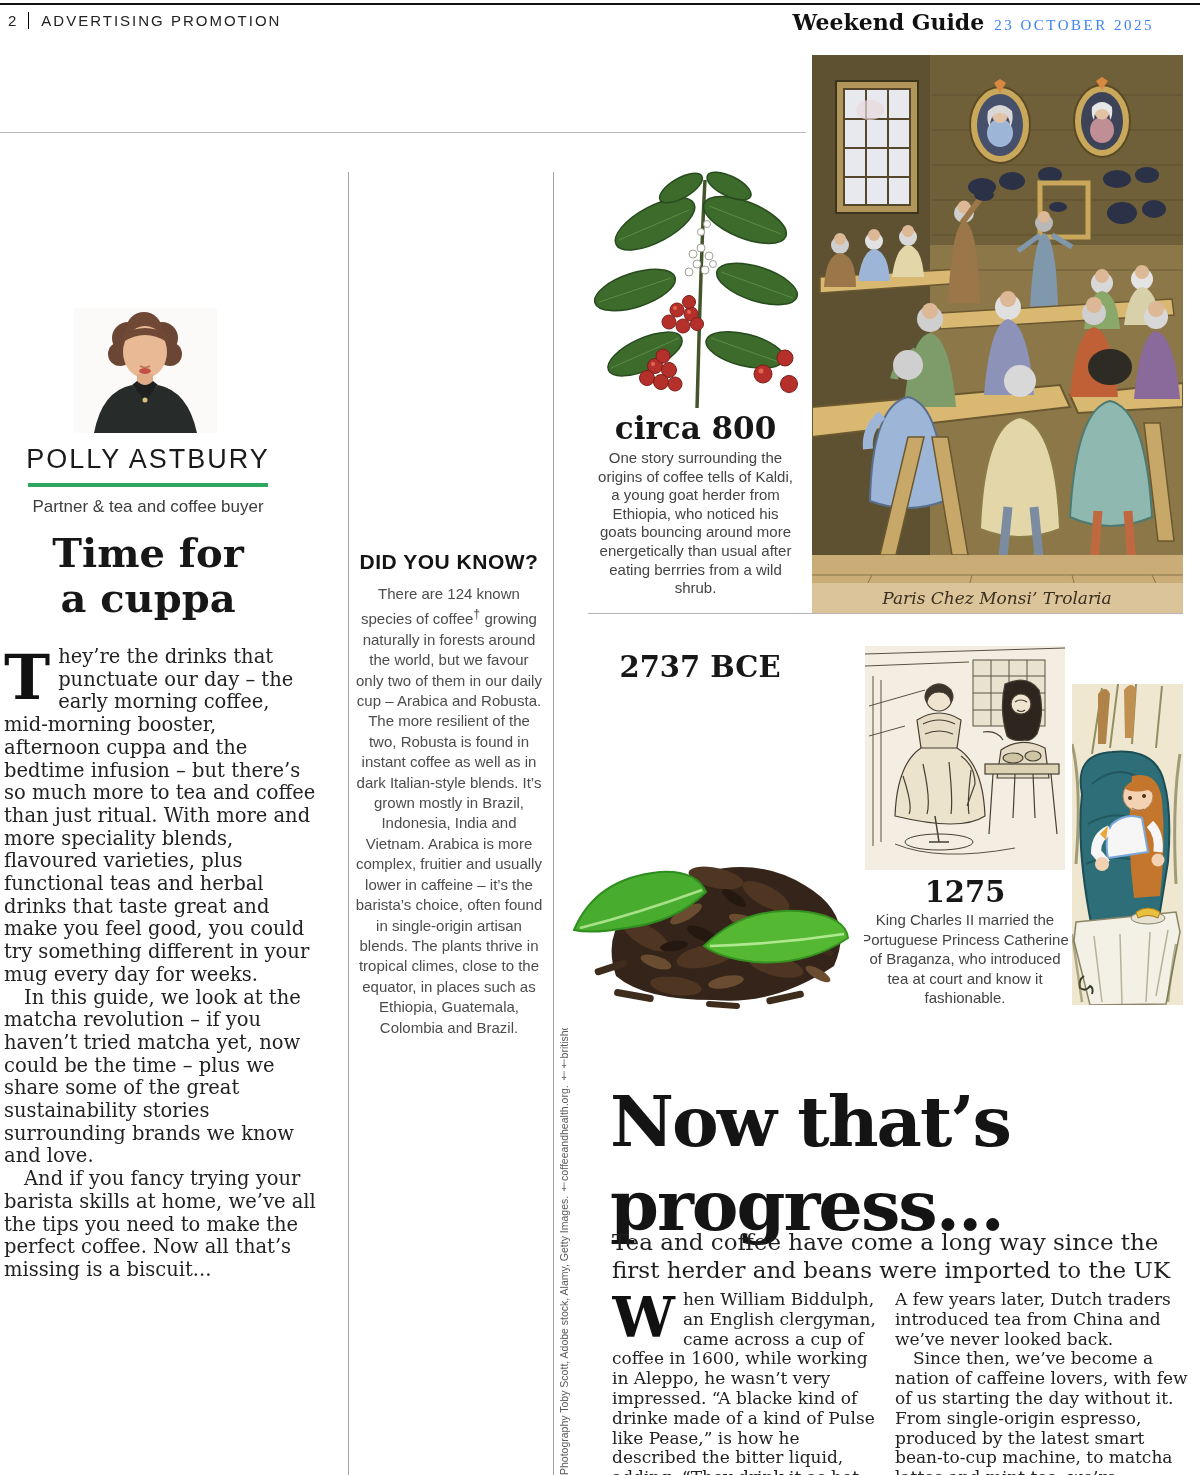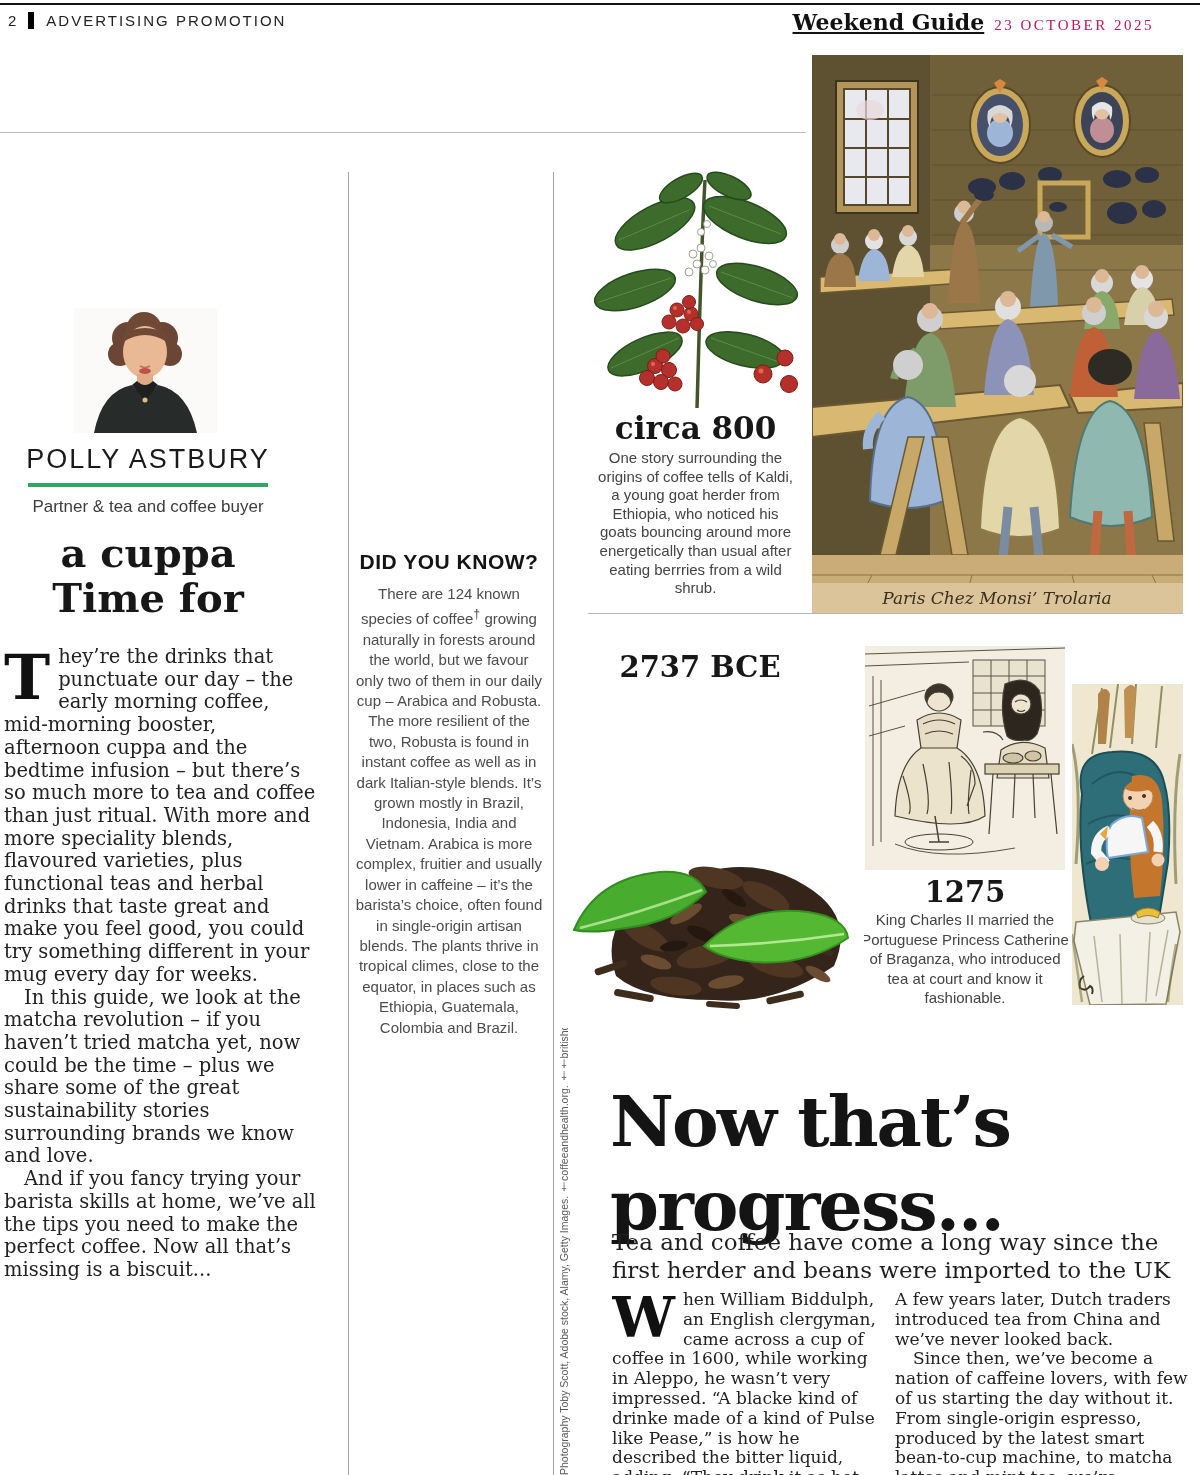--- a/index.html
+++ b/index.html
@@ -4,24 +4,24 @@
 <style>
   html,body{margin:0;padding:0;background:#fff;}
   .page{position:relative;width:1200px;height:1475px;background:#fff;overflow:hidden;
         font-family:"Liberation Sans",sans-serif;color:#1c1c1c;}
   .abs{position:absolute;}
 
   
   .top-rule{top:3px;left:0;width:1200px;height:2px;background:#121212;}
   .hdr-left{top:12px;left:8px;font-size:15px;letter-spacing:2px;color:#222;display:flex;align-items:baseline;}
   .hdr-pageno{padding-right:10px;}
-  .hdr-section{border-left:6px solid #000000;padding-left:12px;}
+  .hdr-section{border-left:1px solid #000000;padding-left:12px;}
   .hdr-right{top:9px;right:46px;display:flex;align-items:baseline;gap:10px;}
-  .hdr-brand{font-family:"DejaVu Serif",serif;font-weight:bold;font-size:22px;color:#111;text-decoration:underline;}
-  .hdr-date{font-family:"Liberation Serif",serif;font-size:15px;letter-spacing:2.5px;color:#be185d;text-align:right;}
+  .hdr-brand{font-family:"DejaVu Serif",serif;font-weight:bold;font-size:22px;color:#111;}
+  .hdr-date{font-family:"Liberation Serif",serif;font-size:15px;letter-spacing:2.5px;color:#3b82f6;text-align:right;}
   .hdr-underline{top:132px;left:0;width:806px;height:1px;background:#b9b9b9;}
 
   
   .vrule{width:1px;background:#a3a3a3;}
   .hrule-mid{top:613px;left:588px;width:595px;height:1px;background:#b5b5b5;}
 
   
   .headshot{top:308px;left:74px;width:143px;height:125px;}
   .author-name{top:444px;left:0;width:296px;text-align:center;font-size:27px;letter-spacing:2px;color:#1a1a1a;}
   .green-rule{top:483px;left:28px;width:240px;height:4px;}
@@ -108,22 +108,22 @@
       <path d="M20 125 q8 -42 38 -48 q6 8 13 8 q7 0 13 -8 q30 6 39 48 z" fill="#272b2a"></path>
       <path d="M58 77 l13 16 l13 -16 l-5 -4 q-8 8 -16 0 z" fill="#1d201f"></path>
       <circle cx="71" cy="92" r="2.5" fill="#d8c080"></circle>
     </svg>
   </div>
   <div class="abs author-name">POLLY ASTBURY</div>
   <div class="abs green-rule" style="background:#2ea75f;"></div>
   <div class="abs author-role">Partner &amp; tea and coffee buyer</div>
 
   <div class="abs intro-title">
+    <div>Time for</div>
     <div>a cuppa</div>
-    <div>Time for</div>
   </div>
   <div class="abs intro-body">
     <p><span class="dropcap">T</span><span>hey’re the drinks that punctuate our day – the early morning coffee, mid-morning booster, afternoon cuppa and the bedtime infusion – but there’s so much more to tea and coffee than just ritual. With more and more speciality blends, flavoured varieties, plus functional teas and herbal drinks that taste great and make you feel good, you could try something different in your mug every day for weeks.</span></p>
     <p class="ind">In this guide, we look at the matcha revolution – if you haven’t tried matcha yet, now could be the time – plus we share some of the great sustainability stories surrounding brands we know and love.</p>
     <p class="ind">And if you fancy trying your barista skills at home, we’ve all the tips you need to make the perfect coffee. Now all that’s missing is a biscuit...</p>
   </div>
 
   <div class="abs dyk-head">DID YOU KNOW?</div>
   <div class="abs dyk-body"><span>There are 124 known species of coffee</span><sup>†</sup><span> growing naturally in forests around the world, but we favour only two of them in our daily cup – Arabica and Robusta. The more resilient of the two, Robusta is found in instant coffee as well as in dark Italian-style blends. It’s grown mostly in Brazil, Indonesia, India and Vietnam. Arabica is more complex, fruitier and usually lower in caffeine – it’s the barista’s choice, often found in single-origin artisan blends. The plants thrive in tropical climes, close to the equator, in places such as Ethiopia, Guatemala, Colombia and Brazil.</span></div>
 

